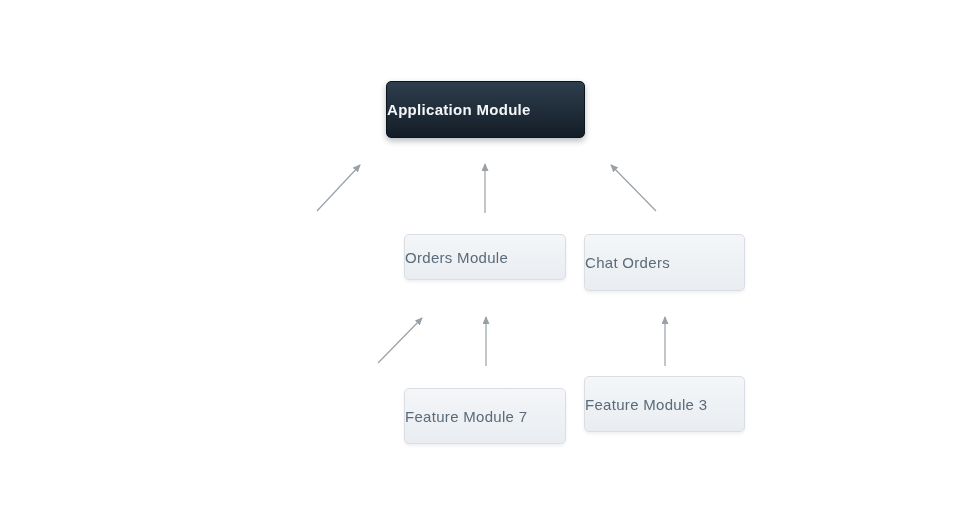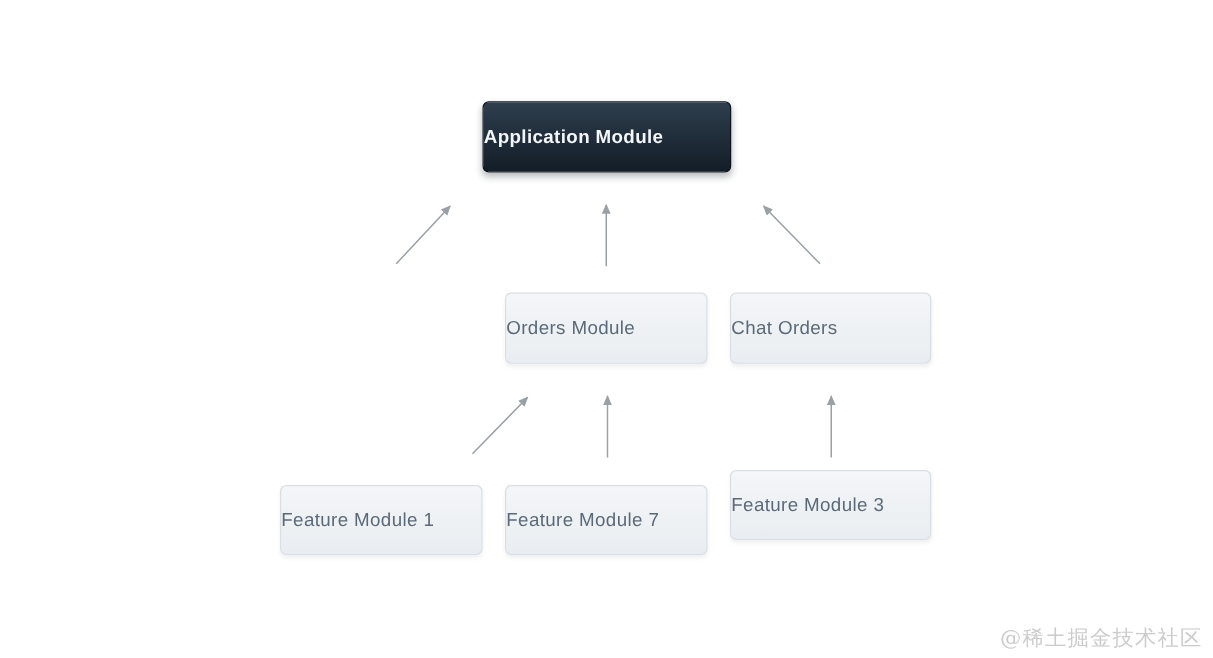--- a/index.html
+++ b/index.html
@@ -80,35 +80,31 @@
       <line x1="378" y1="363" x2="422" y2="318" class="edge-line" marker-end="url(#arrowhead)"></line>
       <line x1="486" y1="366" x2="486" y2="317" class="edge-line" marker-end="url(#arrowhead)"></line>
       <line x1="665" y1="366" x2="665" y2="317" class="edge-line" marker-end="url(#arrowhead)"></line>
     </svg>
 
   <div class="node primary" id="node-application" style="left: 386px; top: 81px; width: 199px; height: 57px;">
     <span>Application Module</span>
   </div>
 
 
-  <div class="node secondary" id="node-orders" style="left: 404px; top: 234px; width: 162px; height: 57px;">
+  <div class="node secondary" id="node-orders" style="left: 404px; top: 234px; width: 162px; height: 46px;">
     <span>Orders Module</span>
   </div>
 
   <div class="node secondary" id="node-chat" style="left: 584px; top: 234px; width: 161px; height: 57px;">
     <span>Chat Orders</span>
   </div>
 
-  <div class="node secondary" id="node-feature1" style="left: 224px; top: 388px; width: 162px; height: 56px;">
-    <span>Feature Module 1</span>
-  </div>
 
   <div class="node secondary" id="node-feature2" style="left: 404px; top: 388px; width: 162px; height: 56px;">
     <span>Feature Module 7</span>
   </div>
 
   <div class="node secondary" id="node-feature3" style="left: 584px; top: 376px; width: 161px; height: 56px;">
     <span>Feature Module 3</span>
   </div>
 
-  <div id="watermark">@稀土掘金技术社区</div>
 
 </div>
 
 </body></html>

